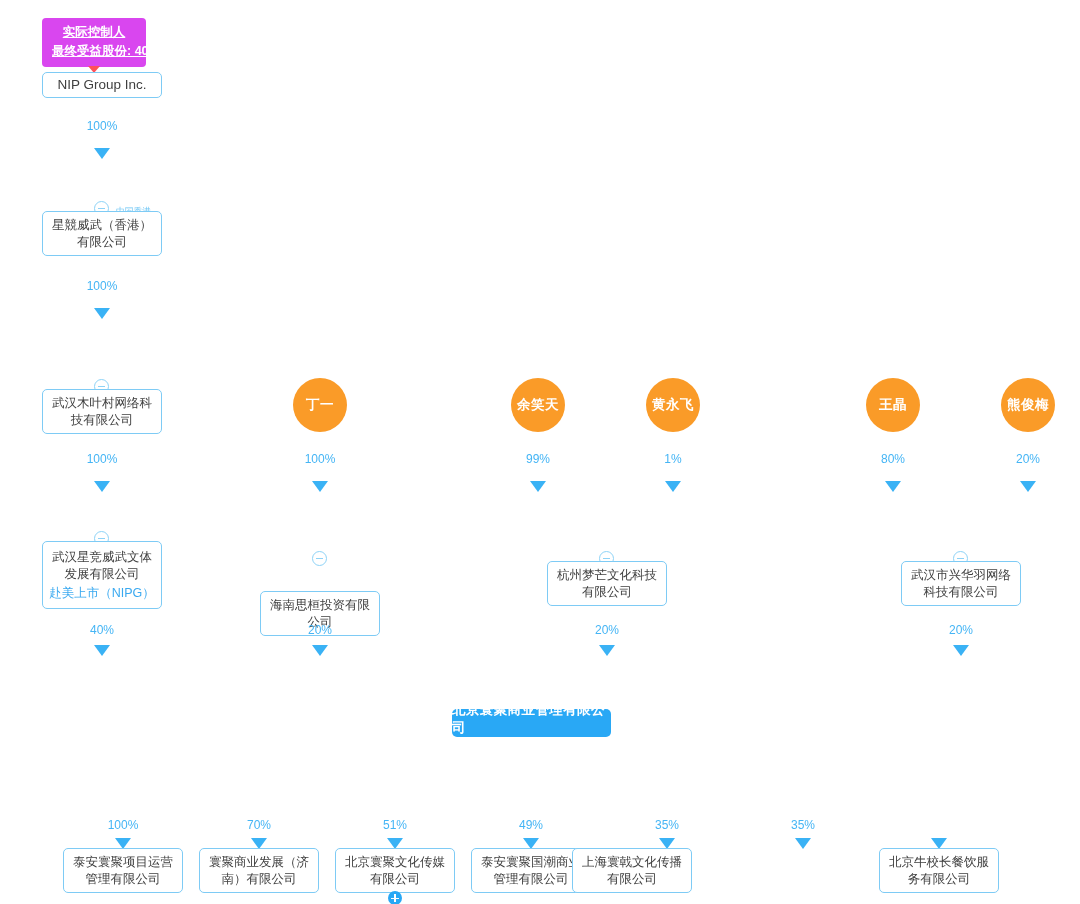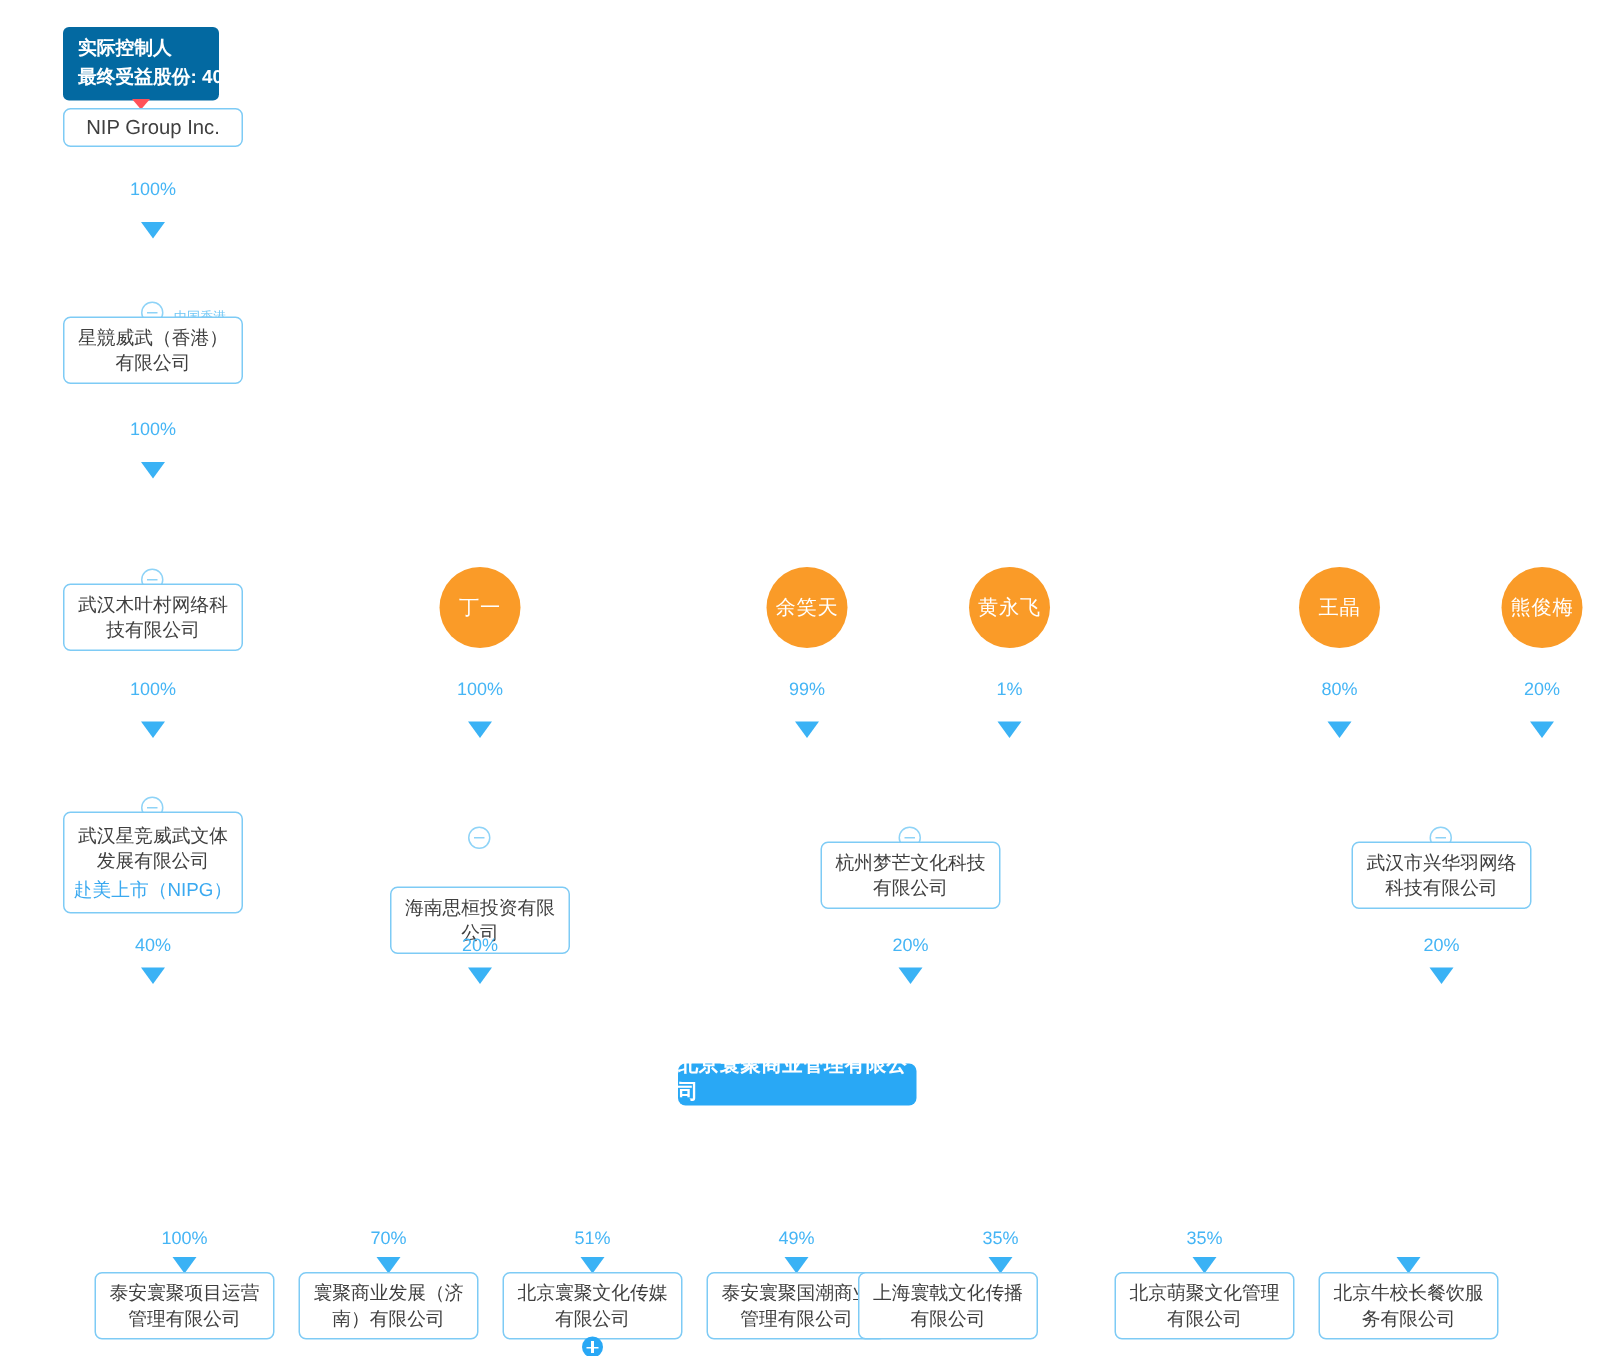--- a/index.html
+++ b/index.html
@@ -74,37 +74,38 @@
     align-items: flex-end;
     justify-content: center;
     letter-spacing: .4px;
   }
   
   .person {
     border-radius: 50%;
     background: #fa9b28;
     color: #ffffff;
     font-size: 13.5px;
-    font-weight: normal;
+    font-weight: bold;
     display: flex;
     align-items: center;
     justify-content: center;
     letter-spacing: .5px;
   }
   
   .badge-ctrl {
-    background: #0369a1;
+    background: #d946ef;
     color: #ffffff;
     border-radius: 4px;
     font-size: 12.5px;
     font-weight: bold;
     line-height: 19px;
-    text-align: left;
+    text-align: center;
     padding: 5px 10px 6px 10px;
     box-sizing: border-box;
+    text-decoration: underline;
   }
   .badge-ctrl .ln2 { white-space: nowrap; }
   .badge-tail {
     position: absolute;
     left: 50%;
     bottom: -6px;
     margin-left: -6px;
     width: 0; height: 0;
     border-left: 6px solid transparent;
     border-right: 6px solid transparent;
@@ -291,20 +292,17 @@
     <div class="co-name">北京寰聚文化传媒有限公司</div>
   </div>
   <div class="expand-icon" style="left:388px; top:891px;"></div>
 
   <div class="node co-box" style="left:471px; top:848px; width:120px; height:45px;">
     <div class="co-name">泰安寰聚国潮商业管理有限公司</div>
   </div>
   <div class="node co-box" style="left:572px; top:848px; width:120px; height:45px;">
     <div class="co-name">上海寰戟文化传播有限公司</div>
   </div>
-  <div class="node co-box" style="left:743px; top:848px; width:120px; height:45px;">
-    <div class="co-name">北京萌聚文化管理有限公司</div>
-  </div>
   <div class="node co-box" style="left:879px; top:848px; width:120px; height:45px;">
     <div class="co-name">北京牛校长餐饮服务有限公司</div>
   </div>
 
 </div>
 
 </body></html>

